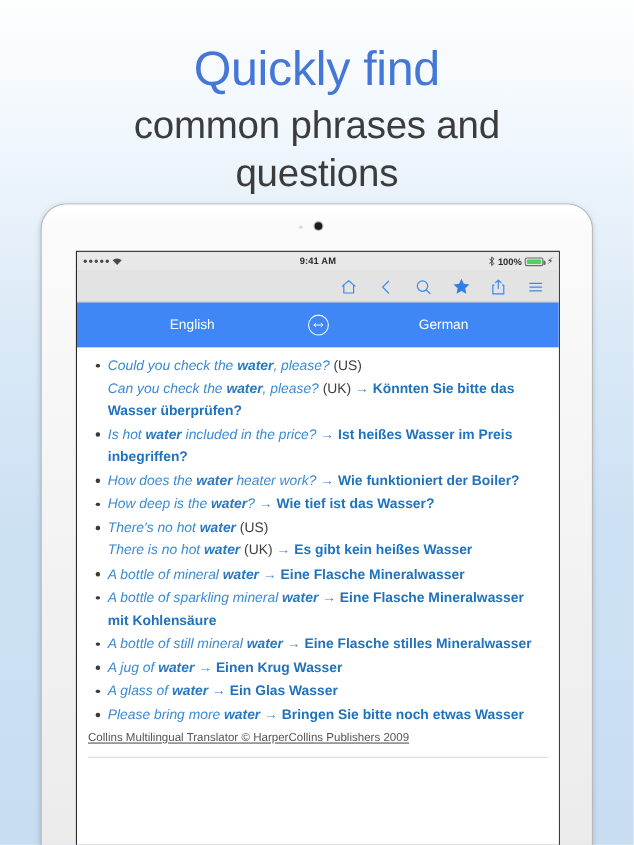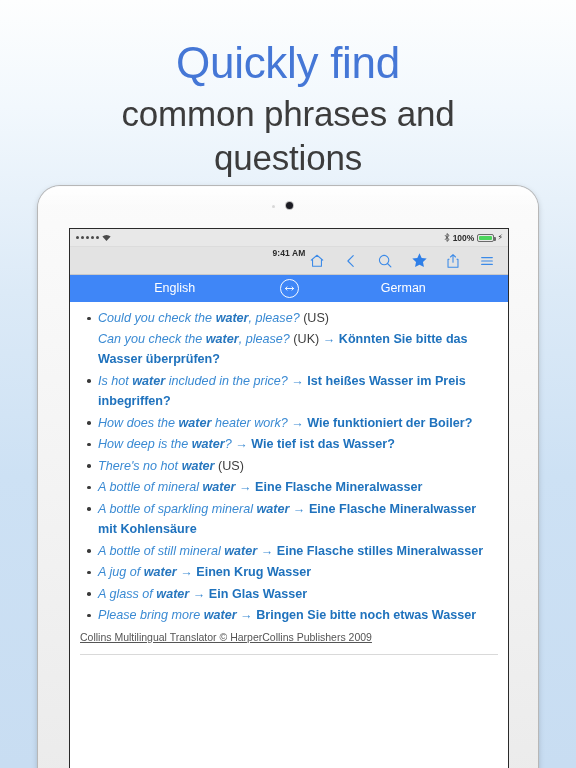--- a/index.html
+++ b/index.html
@@ -60,21 +60,21 @@
     border-bottom:1px solid #dcdcdc;
   }
   .sb-left{
     position:absolute;left:6px;top:0;height:17px;display:flex;align-items:center;gap:3px;
   }
   .dots{display:flex;gap:2px;align-items:center;}
   .dots i{width:3px;height:3px;border-radius:50%;background:#4a4a4a;display:block;}
   .wifi{width:9px;height:8px;position:relative;display:block;}
   .wifi svg{display:block;}
   .sb-time{
-    position:absolute;left:0;right:0;top:16px;height:17px;line-height:17px;
+    position:absolute;left:0;right:0;top:0;height:17px;line-height:17px;
     text-align:center;font-size:8.5px;color:#2b2b2b;font-weight:700;letter-spacing:.1px;
   }
   .sb-right{
     position:absolute;right:5px;top:0;height:17px;display:flex;align-items:center;gap:3px;
     font-size:8.5px;color:#2b2b2b;font-weight:700;
   }
   .bt{width:6px;height:9px;display:block;}
   .batt{
     width:17px;height:8px;border:1px solid #6b6b6b;border-radius:2px;position:relative;
     box-sizing:border-box;padding:1px;
@@ -93,21 +93,21 @@
     padding-right:12px;box-sizing:border-box;
   }
   .apptoolbar .ic{
     width:18px;height:18px;display:flex;align-items:center;justify-content:center;
     color:#3b8ae8;
   }
   .apptoolbar .ic svg{display:block;}
 
   
   .langbar{
-    height:27px;background:#3f86f7;display:flex;align-items:center;
+    height:41px;background:#3f86f7;display:flex;align-items:center;
     color:#ffffff;font-size:12.5px;position:relative;
   }
   .langbar .lang{
     flex:1;text-align:center;line-height:27px;
   }
   .swap{
     width:17px;height:17px;border:1.3px solid rgba(255,255,255,.95);border-radius:50%;
     display:flex;align-items:center;justify-content:center;flex:0 0 auto;
   }
   .swap svg{display:block;}
@@ -238,21 +238,21 @@
     </span>
     <span class="lang">German</span>
   </div>
 
   <div class="content">
     <ul class="phrases" id="phrase-list">
         <li><span><span class="src">Could you check the <b>water</b>, please? </span><span class="reg">(US)</span></span><span class="sub"><span class="src">Can you check the <b>water</b>, please? </span><span class="reg">(UK)</span><span class="arrow"> → </span><span class="tgt">Könnten Sie bitte das Wasser überprüfen?</span></span></li>
         <li><span><span class="src">Is hot <b>water</b> included in the price?</span><span class="arrow"> → </span><span class="tgt">Ist heißes Wasser im Preis inbegriffen?</span></span></li>
         <li><span><span class="src">How does the <b>water</b> heater work?</span><span class="arrow"> → </span><span class="tgt">Wie funktioniert der Boiler?</span></span></li>
         <li><span><span class="src">How deep is the <b>water</b>?</span><span class="arrow"> → </span><span class="tgt">Wie tief ist das Wasser?</span></span></li>
-        <li><span><span class="src">There's no hot <b>water</b> </span><span class="reg">(US)</span></span></li>
+        <li><span><span class="src">There's no hot <b>water</b> </span><span class="reg">(US)</span></span><span class="sub"><span class="src">There is no hot <b>water</b> </span><span class="reg">(UK)</span><span class="arrow"> → </span><span class="tgt">Es gibt kein heißes Wasser</span></span></li>
         <li><span><span class="src">A bottle of mineral <b>water</b></span><span class="arrow"> → </span><span class="tgt">Eine Flasche Mineralwasser</span></span></li>
         <li><span><span class="src">A bottle of sparkling mineral <b>water</b></span><span class="arrow"> → </span><span class="tgt">Eine Flasche Mineralwasser mit Kohlensäure</span></span></li>
         <li><span><span class="src">A bottle of still mineral <b>water</b></span><span class="arrow"> → </span><span class="tgt">Eine Flasche stilles Mineralwasser</span></span></li>
         <li><span><span class="src">A jug of <b>water</b></span><span class="arrow"> → </span><span class="tgt">Einen Krug Wasser</span></span></li>
         <li><span><span class="src">A glass of <b>water</b></span><span class="arrow"> → </span><span class="tgt">Ein Glas Wasser</span></span></li>
         <li><span><span class="src">Please bring more <b>water</b></span><span class="arrow"> → </span><span class="tgt">Bringen Sie bitte noch etwas Wasser</span></span></li>
       </ul>
 
     <div class="attrib">Collins Multilingual Translator © HarperCollins Publishers 2009</div>
 

